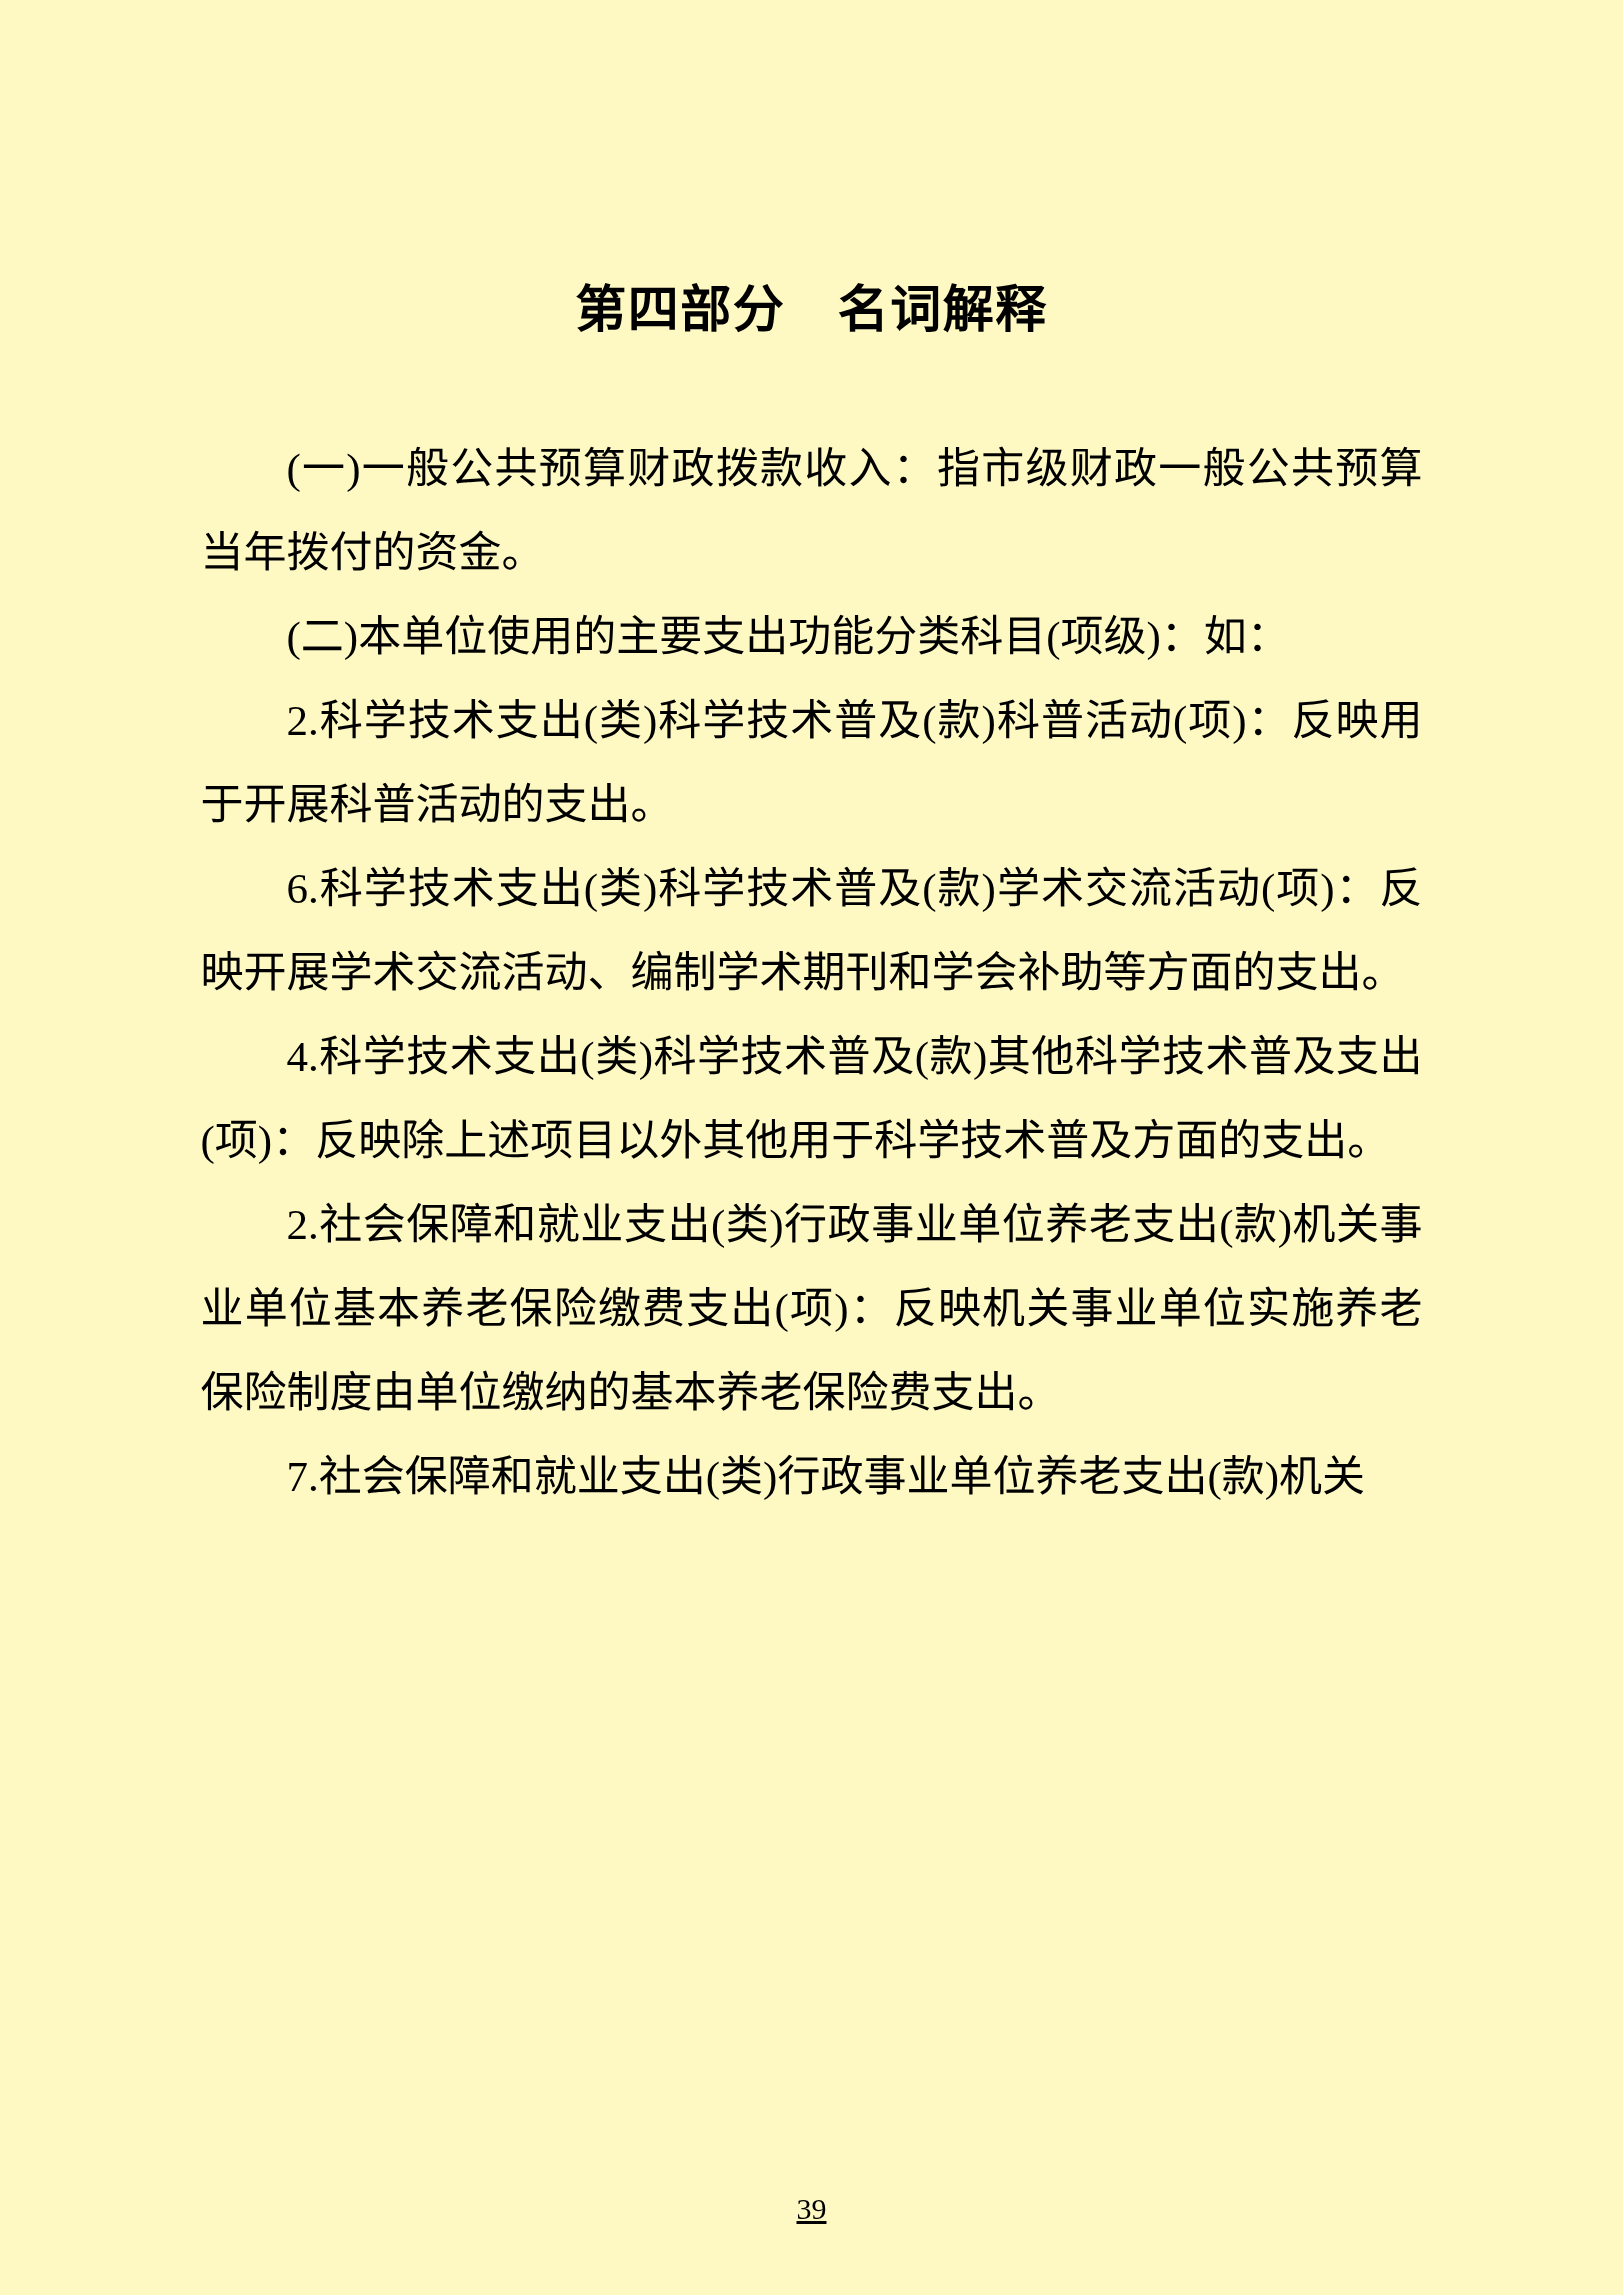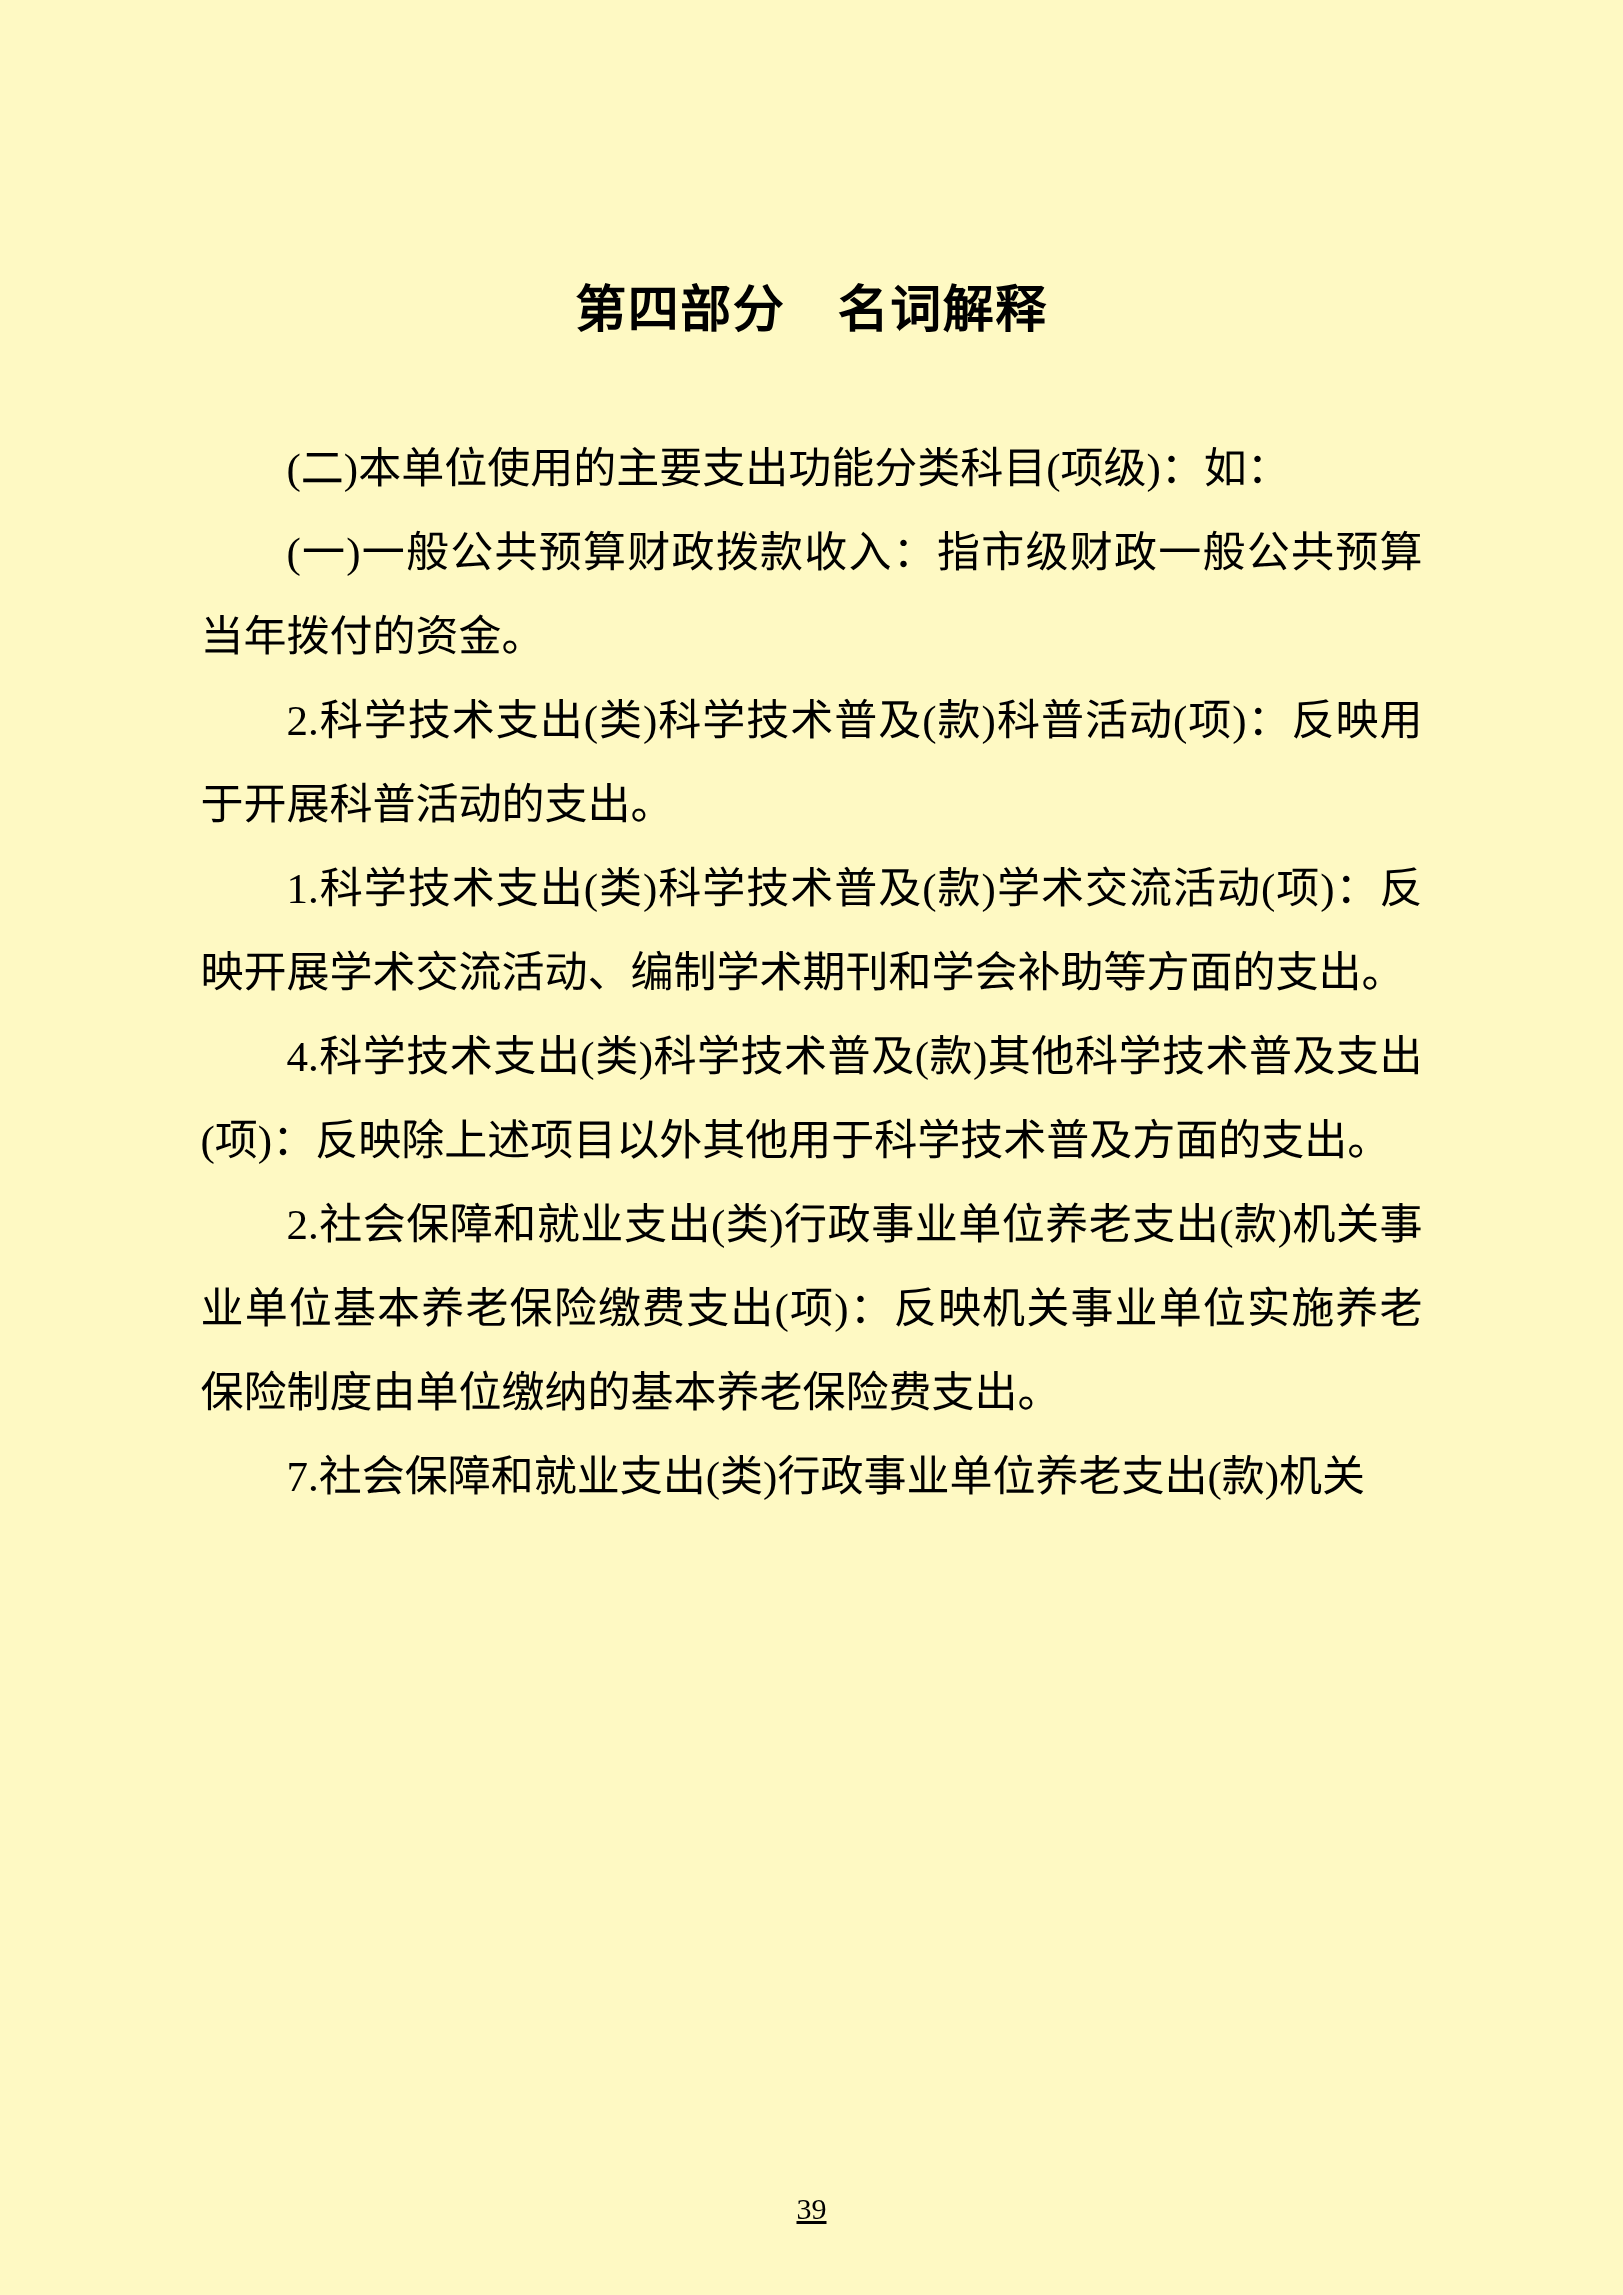--- a/index.html
+++ b/index.html
@@ -54,24 +54,24 @@
   }
 </style>
 </head>
 <body>
 
 <div class="page">
 
   <h1 class="doc-title">第四部分　名词解释</h1>
 
   <div class="content">
+    <p>(一)一般公共预算财政拨款收入：指市级财政一般公共预算当年拨付的资金。</p>
     <p>(二)本单位使用的主要支出功能分类科目(项级)：如：</p>
-    <p>(一)一般公共预算财政拨款收入：指市级财政一般公共预算当年拨付的资金。</p>
     <p>2.科学技术支出(类)科学技术普及(款)科普活动(项)：反映用于开展科普活动的支出。</p>
-    <p>1.科学技术支出(类)科学技术普及(款)学术交流活动(项)：反映开展学术交流活动、编制学术期刊和学会补助等方面的支出。</p>
+    <p>6.科学技术支出(类)科学技术普及(款)学术交流活动(项)：反映开展学术交流活动、编制学术期刊和学会补助等方面的支出。</p>
     <p>4.科学技术支出(类)科学技术普及(款)其他科学技术普及支出(项)：反映除上述项目以外其他用于科学技术普及方面的支出。</p>
     <p>2.社会保障和就业支出(类)行政事业单位养老支出(款)机关事业单位基本养老保险缴费支出(项)：反映机关事业单位实施养老保险制度由单位缴纳的基本养老保险费支出。</p>
     <p>7.社会保障和就业支出(类)行政事业单位养老支出(款)机关</p>
   </div>
 
   <div class="page-number">39</div>
 
 </div>
 
 

